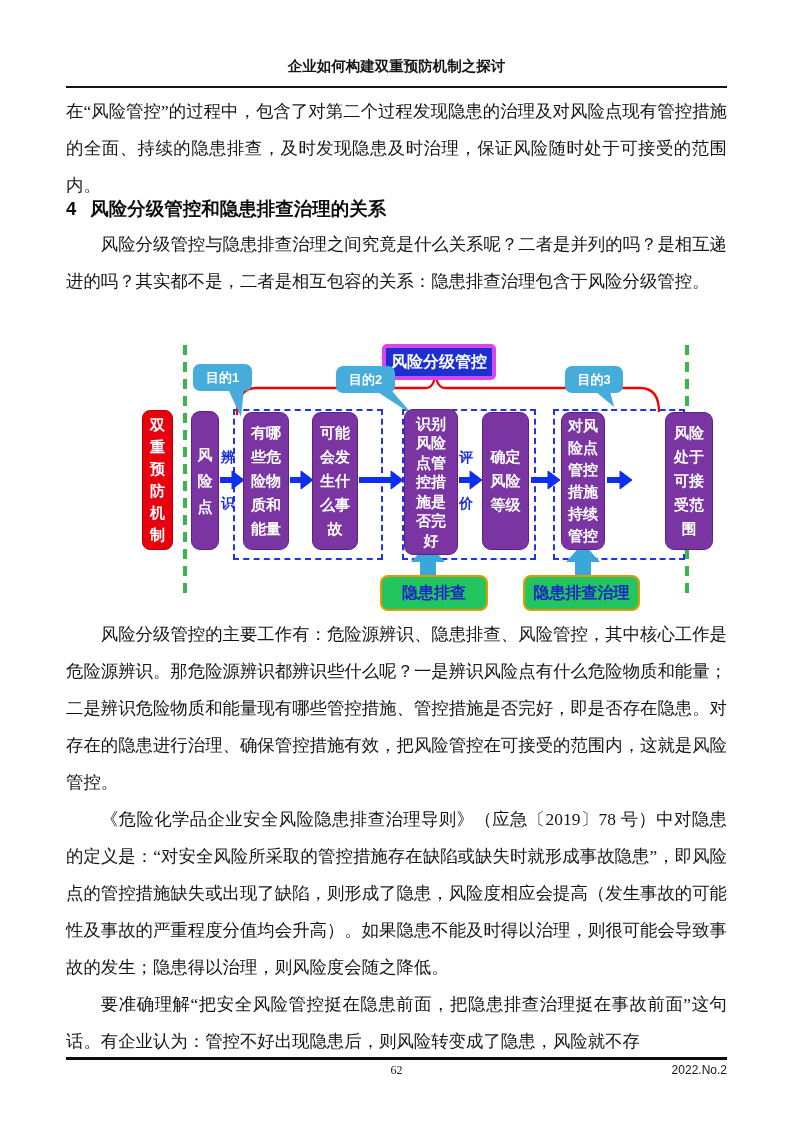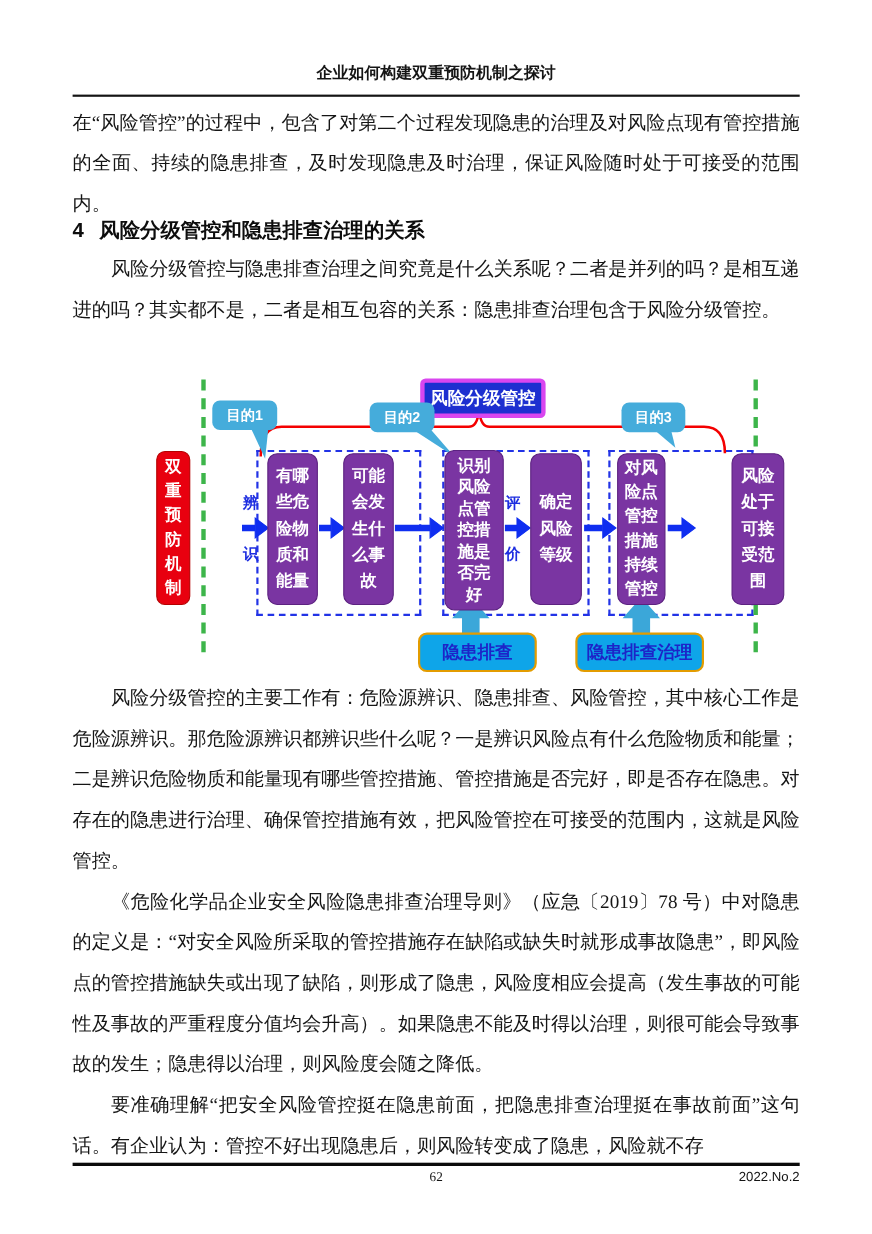--- a/index.html
+++ b/index.html
@@ -60,21 +60,21 @@
   .c1{left:53px;top:27px;width:59px;}
   .c2{left:196px;top:29px;width:59px;}
   .c3{left:425px;top:29px;width:58px;}
   .vlabel{
     position:absolute;z-index:3;width:16px;height:95px;top:97px;color:#1d2de0;font-weight:bold;
     font-size:14px;line-height:46px;text-align:center;word-break:break-all;line-break:anywhere;
   }
   .vl1{left:80px;}
   .vl2{left:318px;}
   .ybox{
-    position:absolute;z-index:3;top:238px;height:36px;background:#0ea5e9;border:2px solid #e39c00;
+    position:absolute;z-index:3;top:238px;height:36px;background:#22c55e;border:2px solid #e39c00;
     border-radius:8px;color:#1d24c8;font-weight:bold;font-size:16px;display:flex;align-items:center;
     justify-content:center;box-sizing:border-box;
   }
   .y1{left:240px;width:108px;}
   .y2{left:383px;width:117px;}
 </style>
 </head>
 <body>
 
 <div class="page">
@@ -126,20 +126,21 @@
       <polygon points="435,241 435,225 426,225 443,206 460,225 451,225 451,241" fill="#3ba7d9"></polygon>
     </svg>
 
     <div class="side-box">双重预防机制</div>
     <div class="fig-title">风险分级管控</div>
 
     <div class="callout c1">目的1</div>
     <div class="callout c2">目的2</div>
     <div class="callout c3">目的3</div>
 
+    <div class="pbox box1">风险点</div>
     <div class="vlabel vl1">辨识</div>
     <div class="pbox box2">有哪些危险物质和能量</div>
     <div class="pbox box3">可能会发生什么事故</div>
     <div class="pbox box4">识别风险点管控措施是否完好</div>
     <div class="vlabel vl2">评价</div>
     <div class="pbox box5">确定风险等级</div>
     <div class="pbox box6">对风险点管控措施持续管控</div>
     <div class="pbox box7">风险处于可接受范围</div>
 
     <div class="ybox y1">隐患排查</div>

